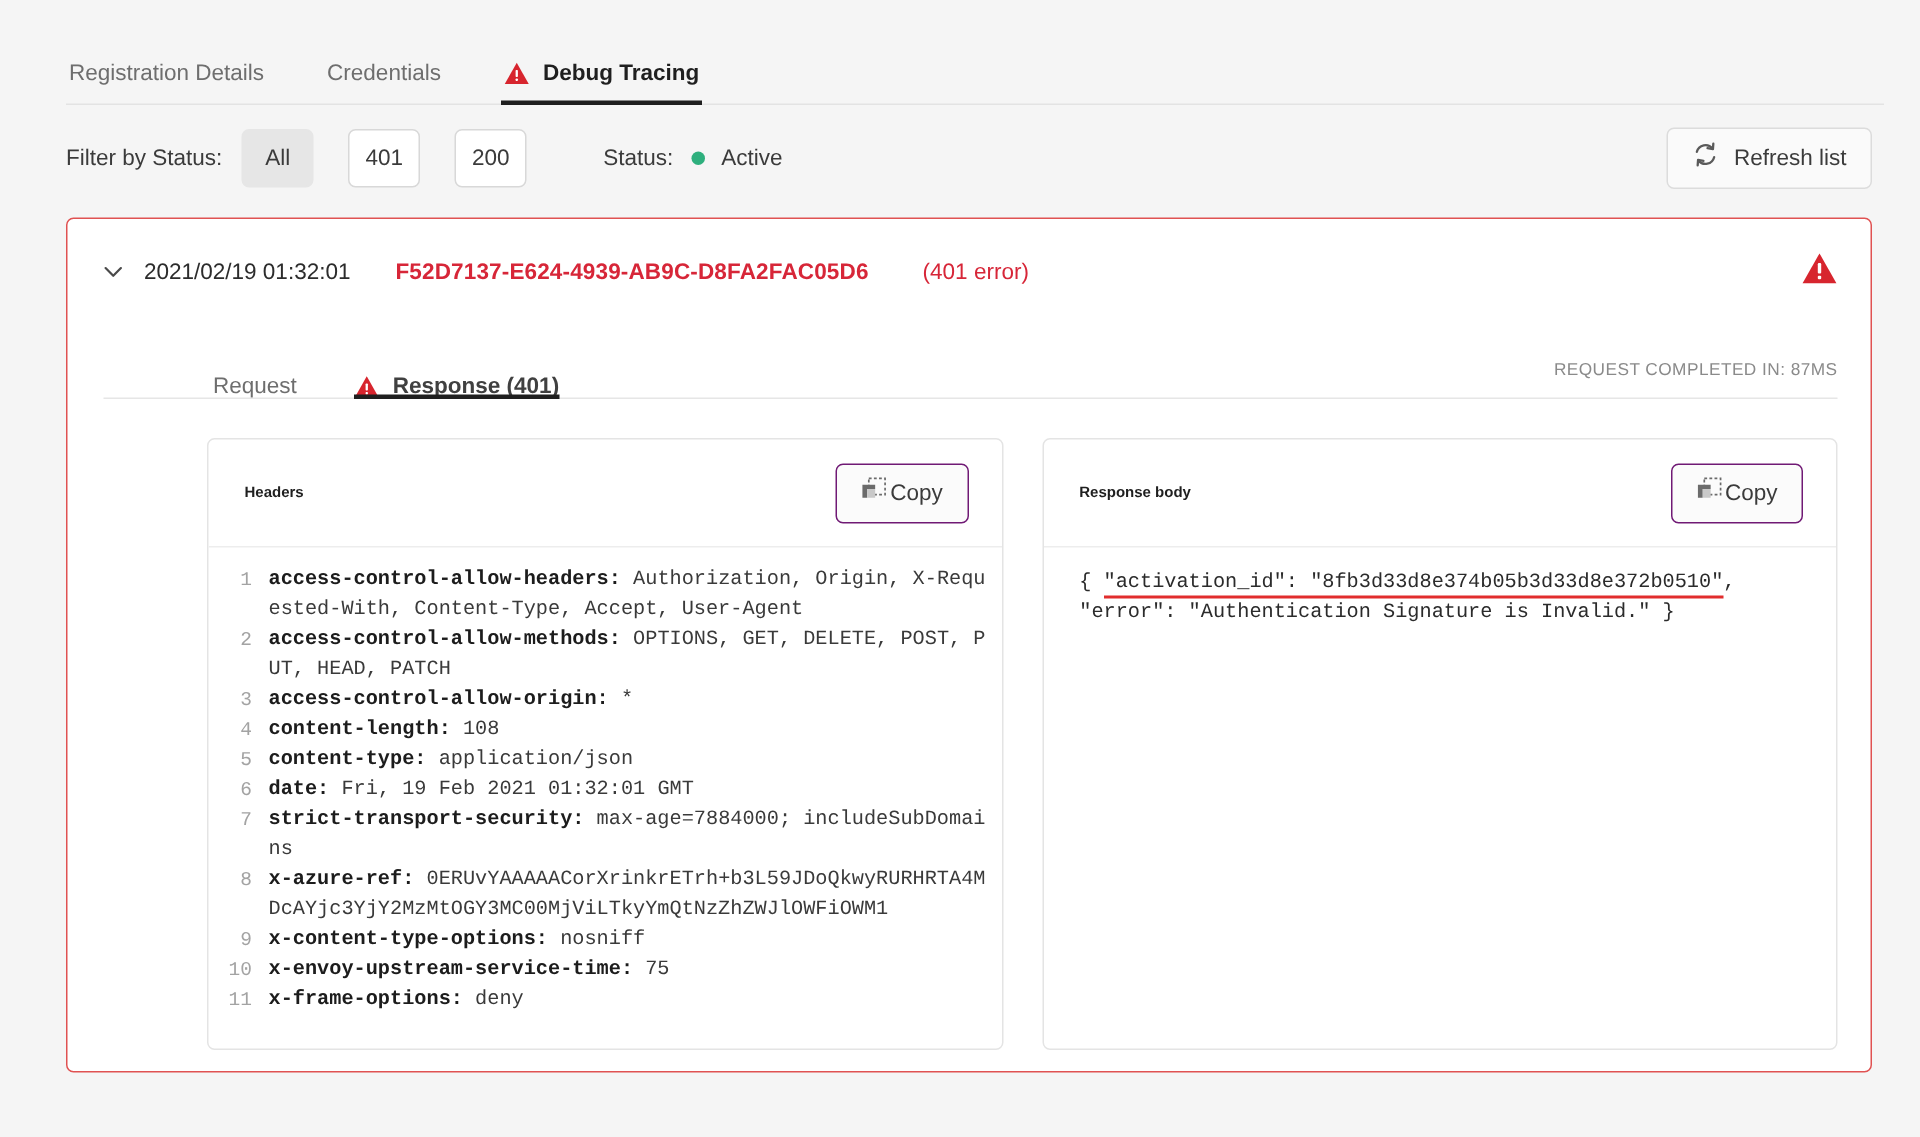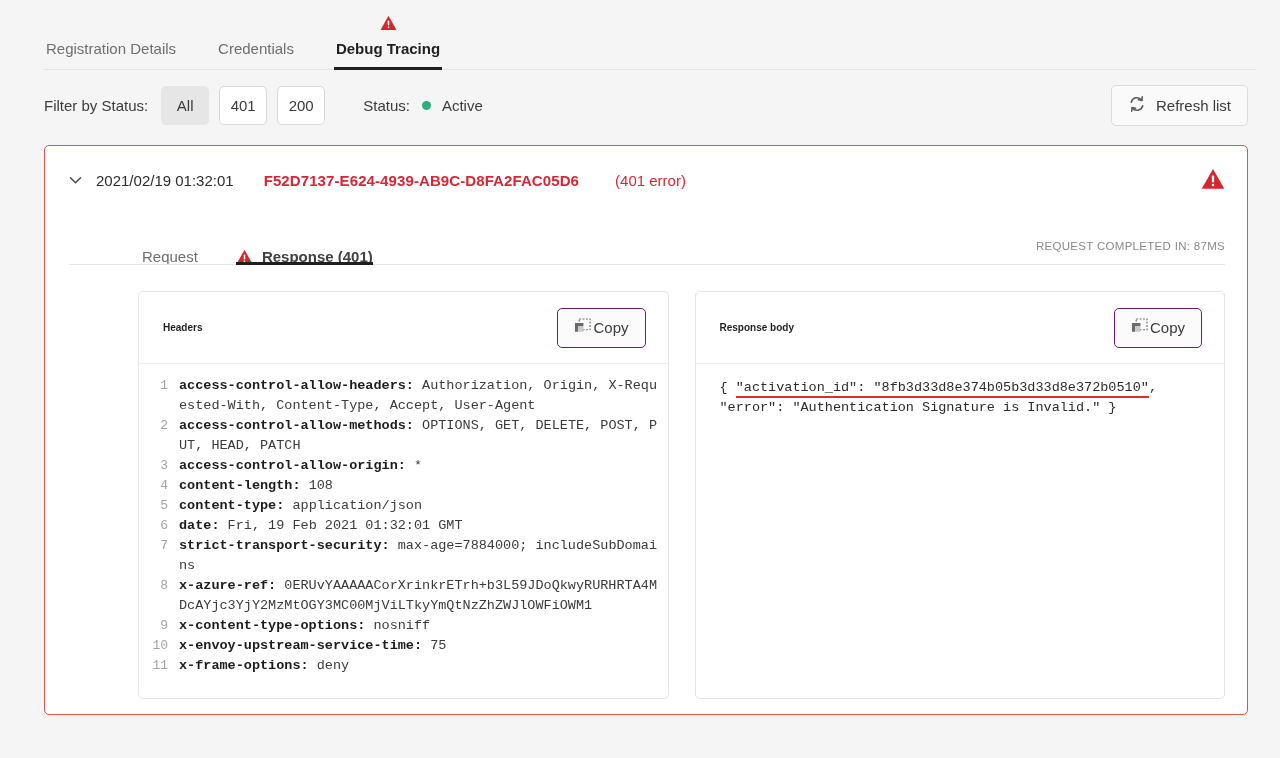--- a/index.html
+++ b/index.html
@@ -35,21 +35,20 @@
     margin-right: 38px;
     font-size: 15px;
     color: #6e6e6e;
     cursor: pointer;
     position: relative;
     white-space: nowrap;
   }
   .tab.active {
     color: #1f1f1f;
     font-weight: 700;
-    flex-direction: column;
   }
   .tab.active::after {
     content: "";
     position: absolute;
     left: 0; right: 0; bottom: 0;
     height: 3px;
     background: #1f1f1f;
     z-index: 2;
   }
   .warn-tri { display: inline-block; line-height: 0; }
@@ -64,21 +63,21 @@
   .filter-label {
     font-size: 15px;
     color: #3b3b3b;
     margin-right: 13px;
     text-align: center;
   }
   .chip {
     min-width: 48px;
     height: 39px;
     padding: 0 0;
-    margin-right: 10px;
+    margin-right: 23px;
     border-radius: 5px;
     border: 1px solid #d8d8d8;
     background: #ffffff;
     color: #3b3b3b;
     font-size: 15px;
     font-family: "Liberation Sans", sans-serif;
     display: flex;
     align-items: center;
     justify-content: center;
     cursor: pointer;

